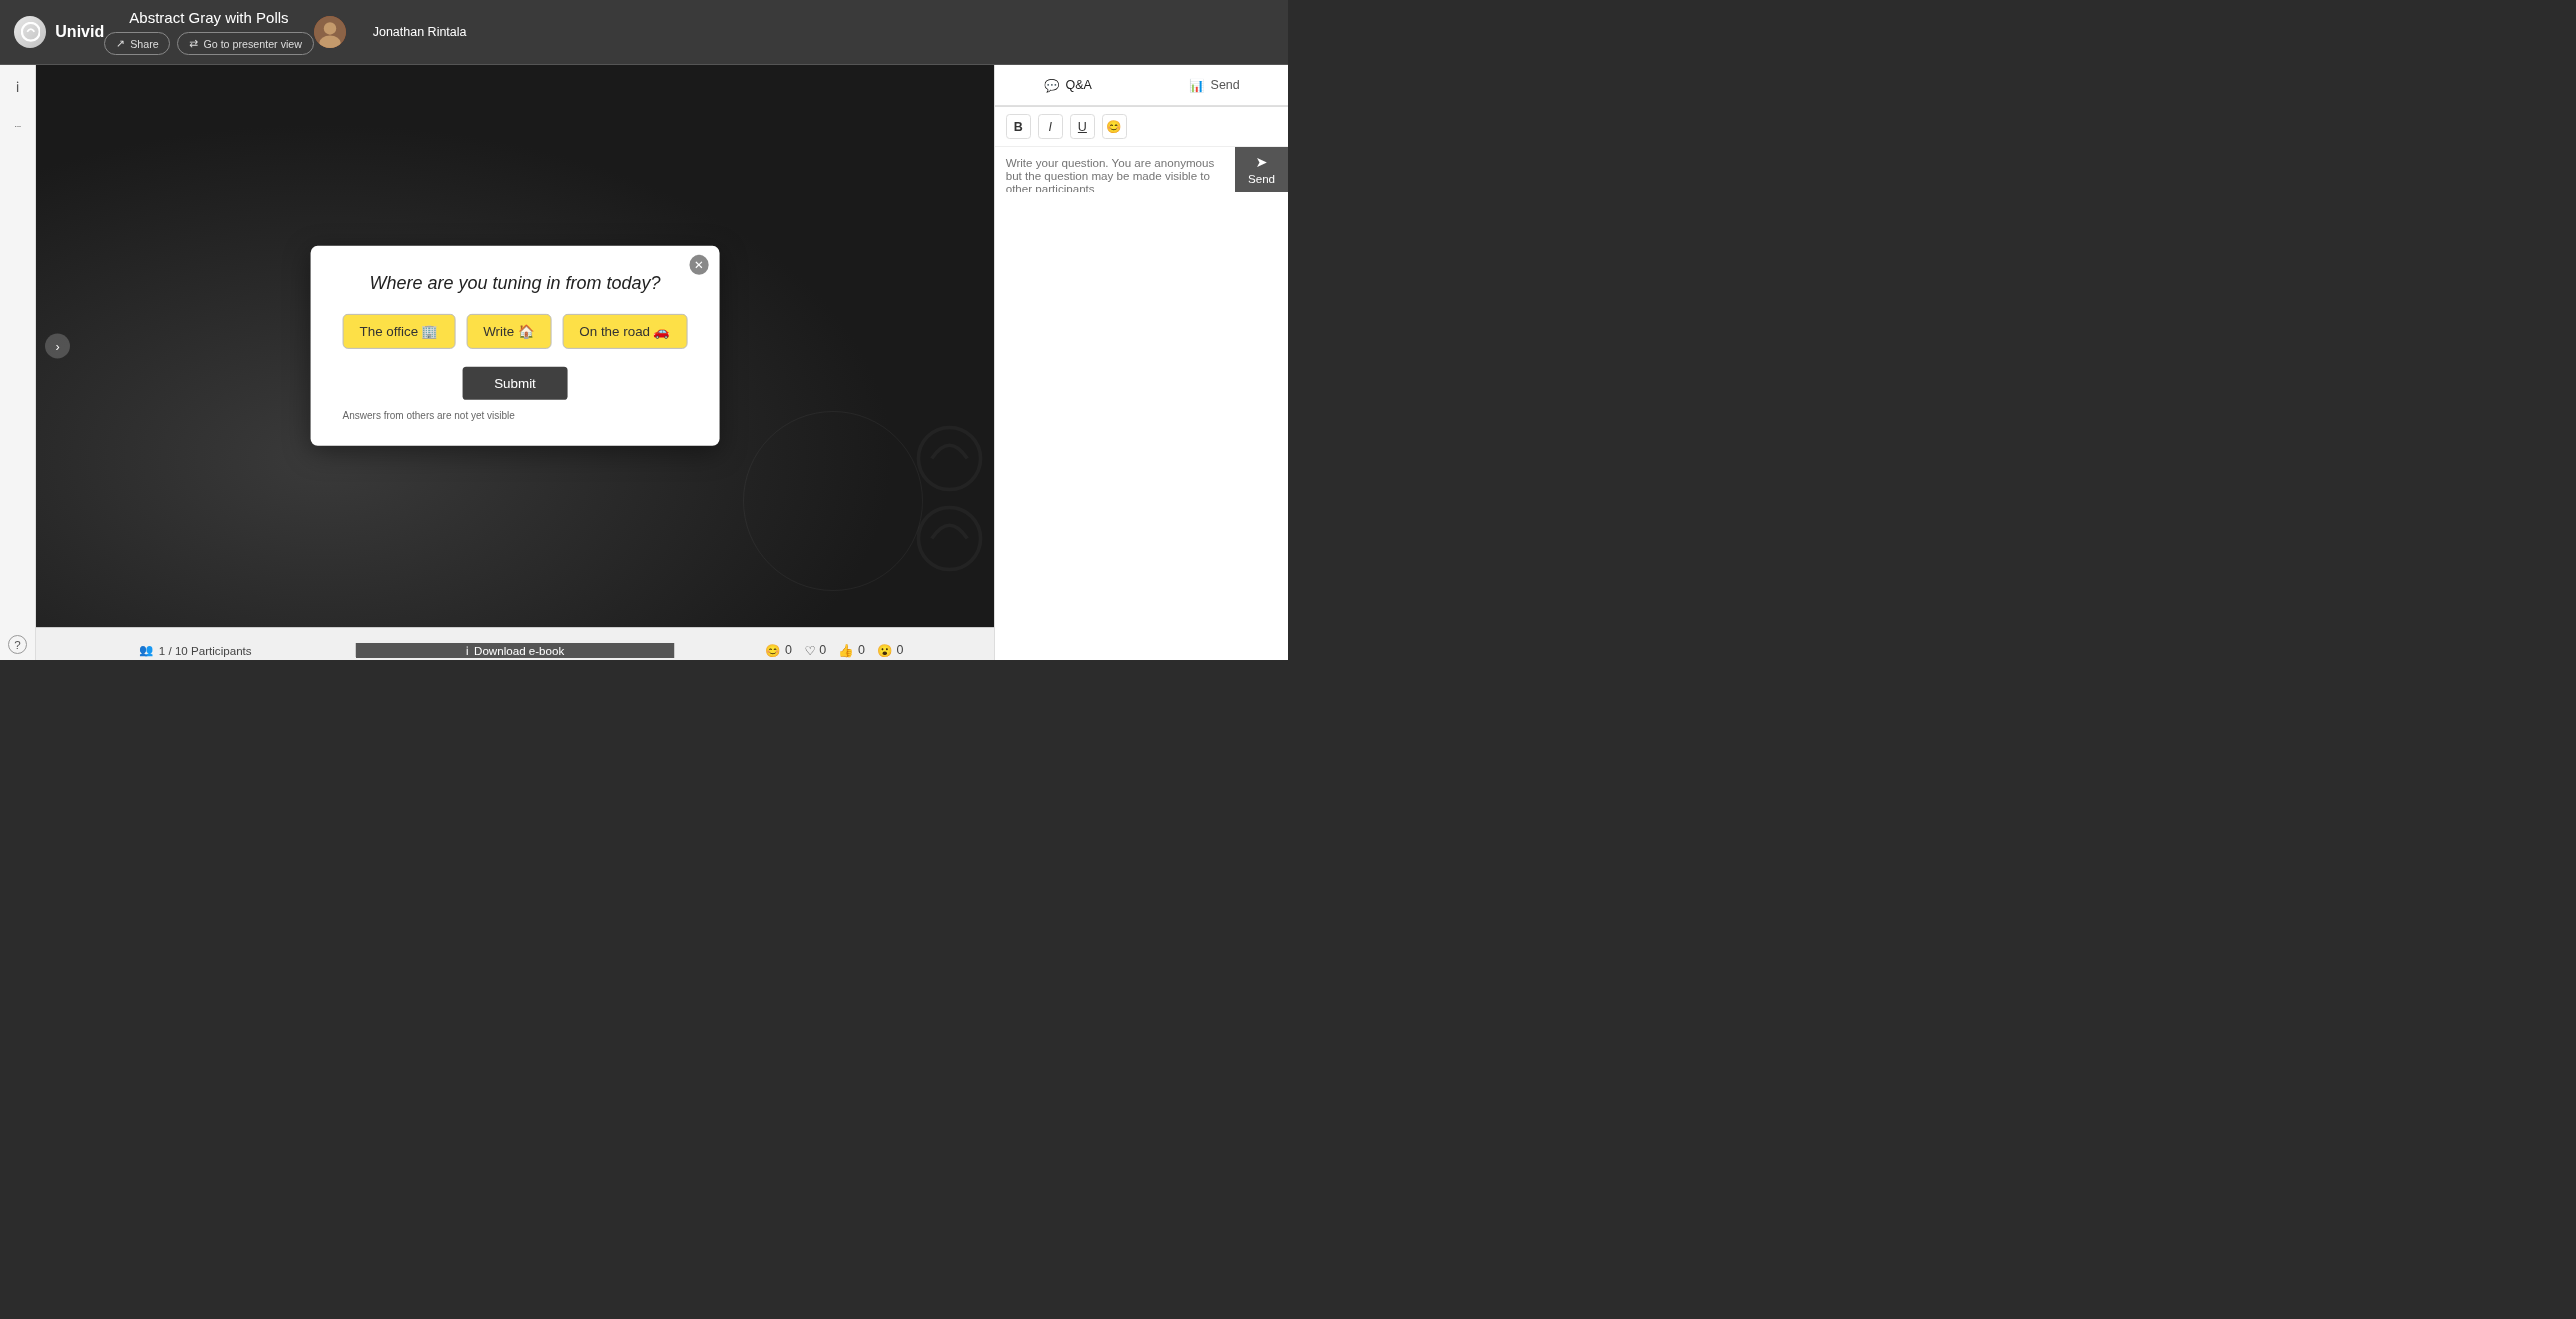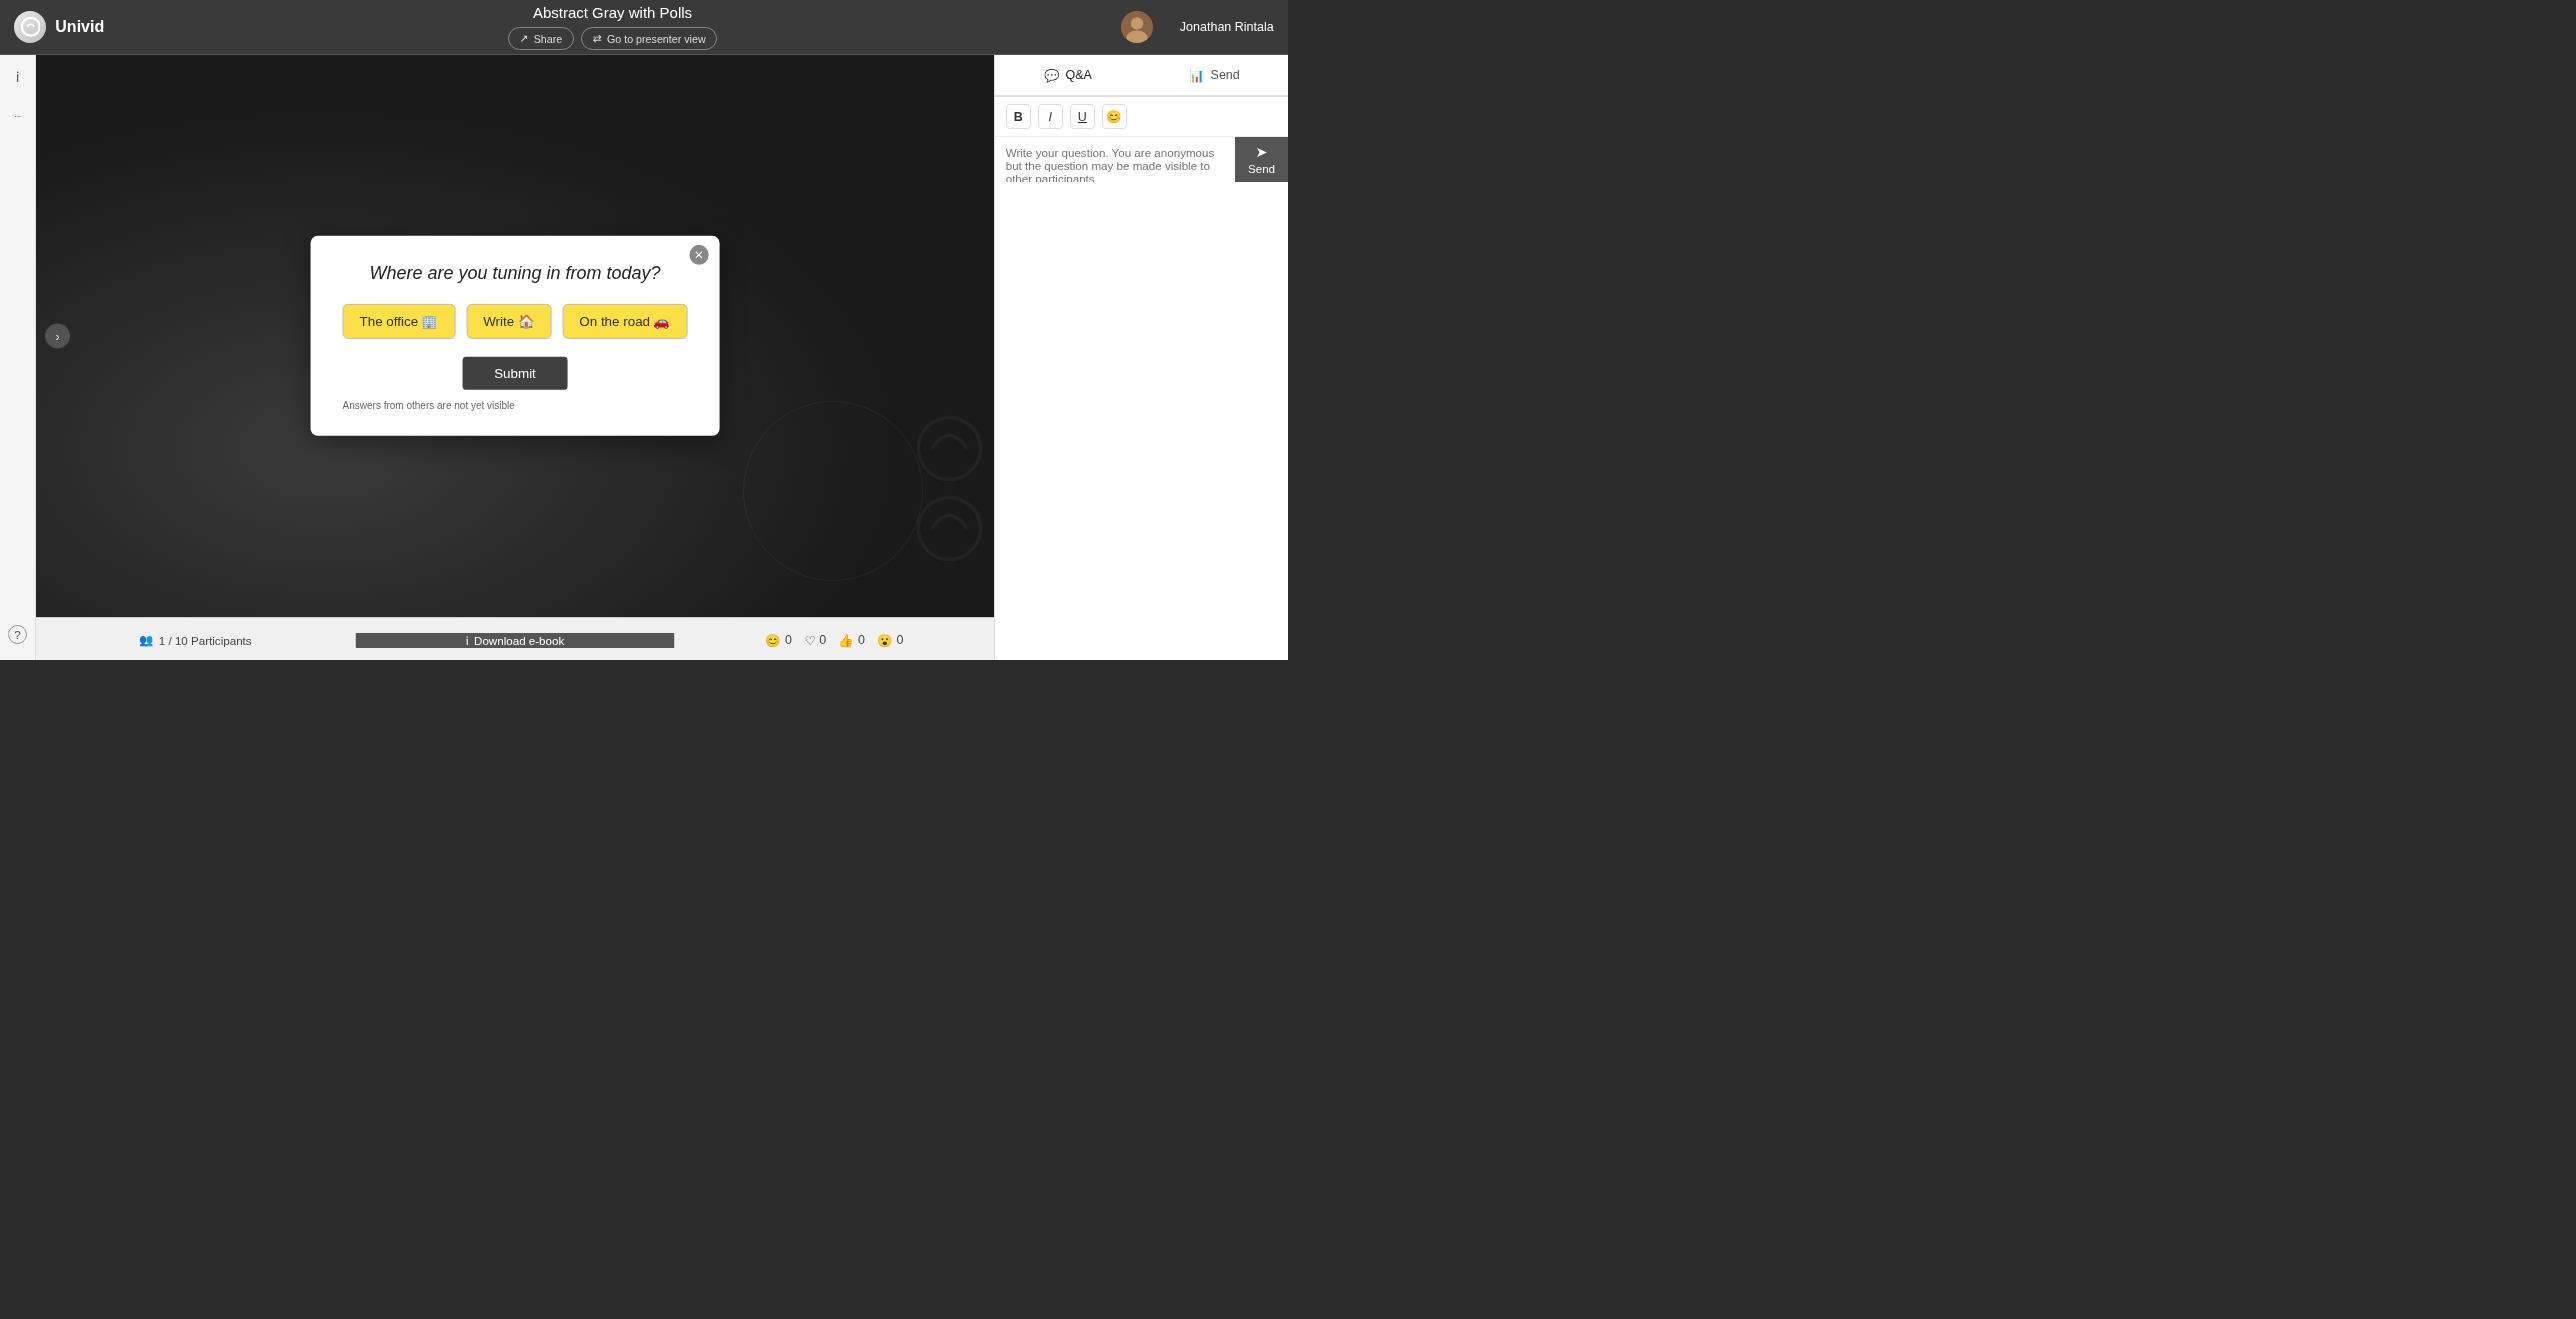--- a/index.html
+++ b/index.html
@@ -1,21 +1,21 @@
 <!DOCTYPE html>
 <html style="font-size:14.3px"><head>
   <meta charset="utf-8">
   <style>
     * { box-sizing: border-box; margin: 0; padding: 0; }
     body { font-family: -apple-system, BlinkMacSystemFont, 'Segoe UI', sans-serif; background: #2c2c2c; width: 1288px; height: 660px; overflow: hidden; position: relative; }
 
     
     #header {
-      display: flex; align-items: center; justify-content: space-between;
-      background: #3a3a3a; height: 55px; padding: 0 14.3px;
+      display: flex; align-items: center; justify-content: flex-start;
+      background: #3a3a3a; height: 65px; padding: 0 14.3px;
       border-bottom: 0.9px solid #555;
     }
     #header-left { display: flex; align-items: center; gap: 9px; }
     #logo-circle {
       width: 32px; height: 32px; border-radius: 50%;
       background: linear-gradient(135deg, #e8e8e8 0%, #c0c0c0 100%);
       display: flex; align-items: center; justify-content: center;
       font-size: 16px; font-weight: bold; color: #3a3a3a;
     }
     #logo-text { color: #fff; font-size: 16px; font-weight: 600; }

